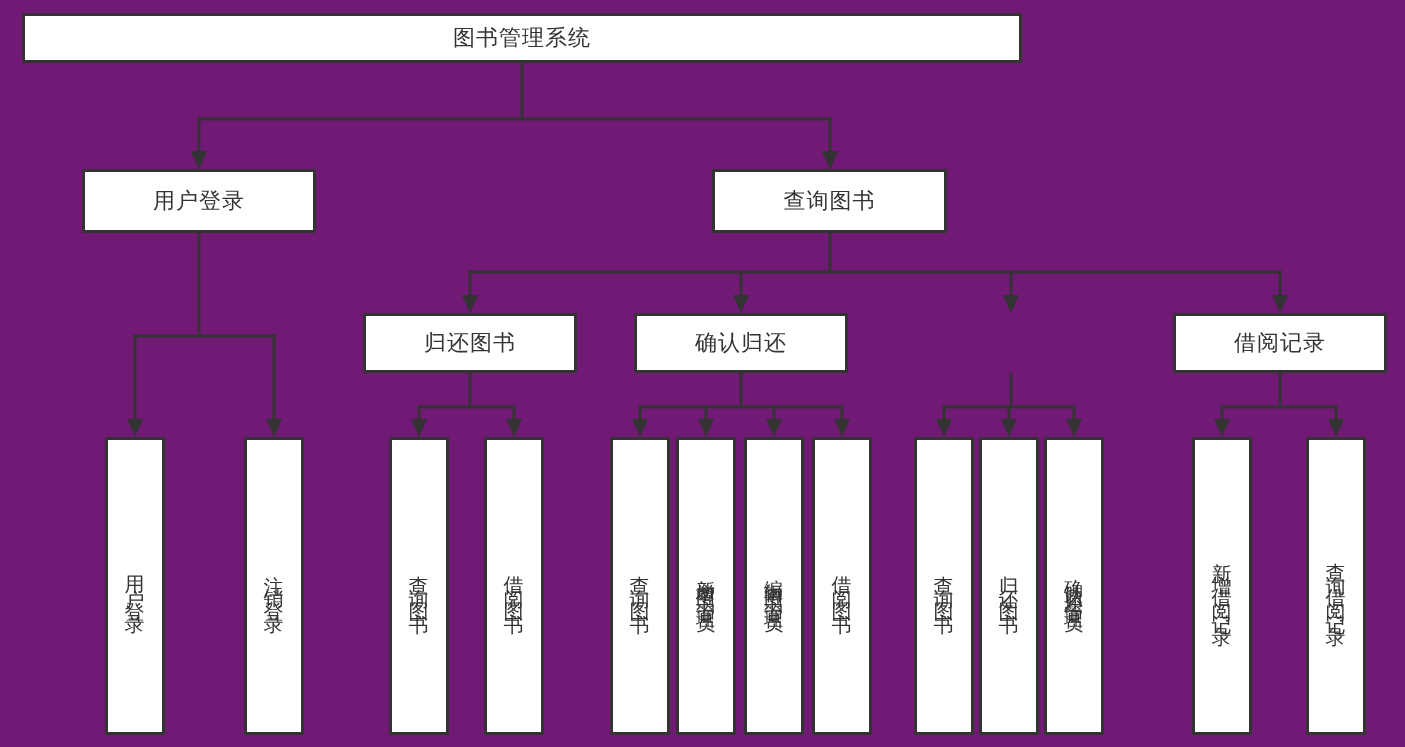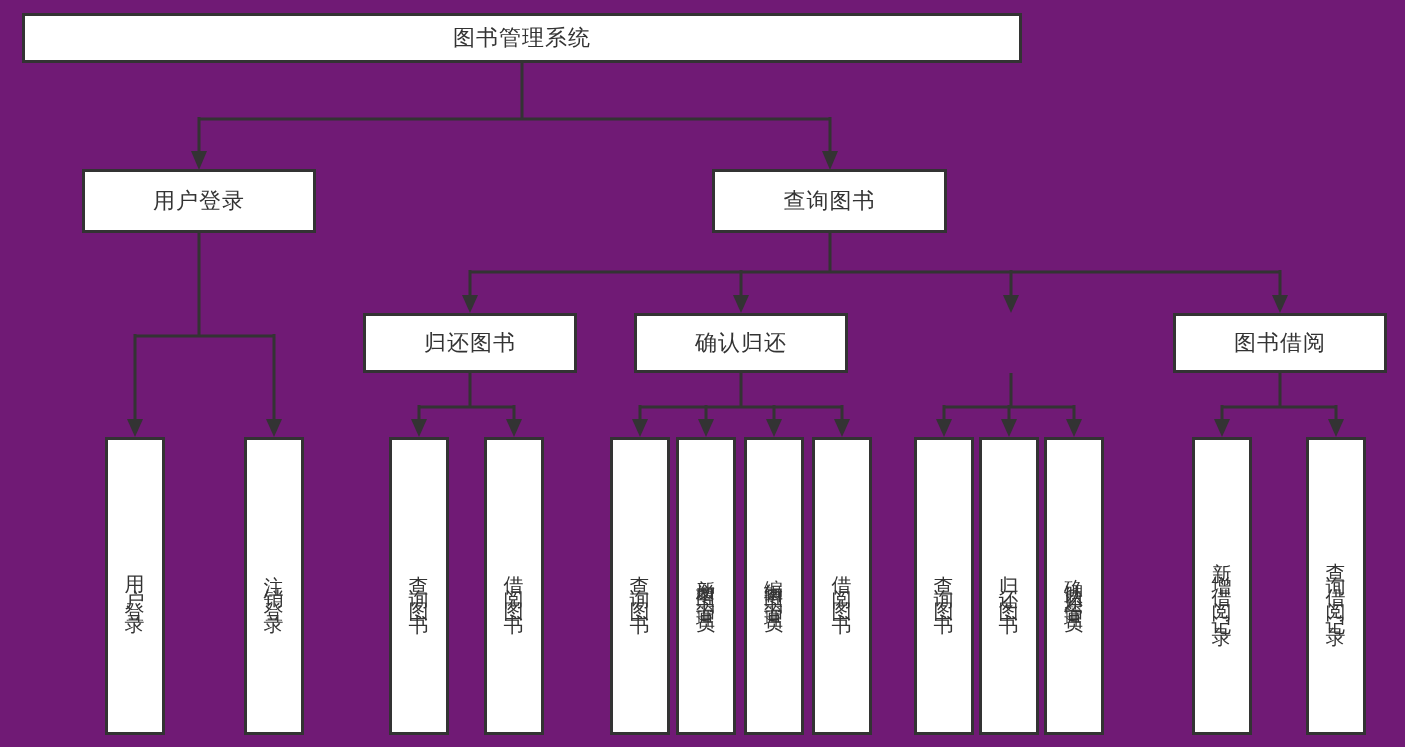--- a/index.html
+++ b/index.html
@@ -130,21 +130,21 @@
     <span class="lbl">查询图书</span>
   </div>
 
   <div class="node" style="left:363px;top:313px;width:214px;height:60px">
     <span class="lbl">归还图书</span>
   </div>
   <div class="node" style="left:634px;top:313px;width:214px;height:60px">
     <span class="lbl">确认归还</span>
   </div>
   <div class="node" style="left:1173px;top:313px;width:214px;height:60px">
-    <span class="lbl">图书借阅</span>
+    <span class="lbl">借阅记录</span>
   </div>
 
   <div class="leaf" style="left:105px">
     <span class="vtext">用户登录</span>
   </div>
   <div class="leaf" style="left:244px">
     <span class="vtext">注销登录</span>
   </div>
   <div class="leaf" style="left:389px">
     <span class="vtext">查询图书</span>

